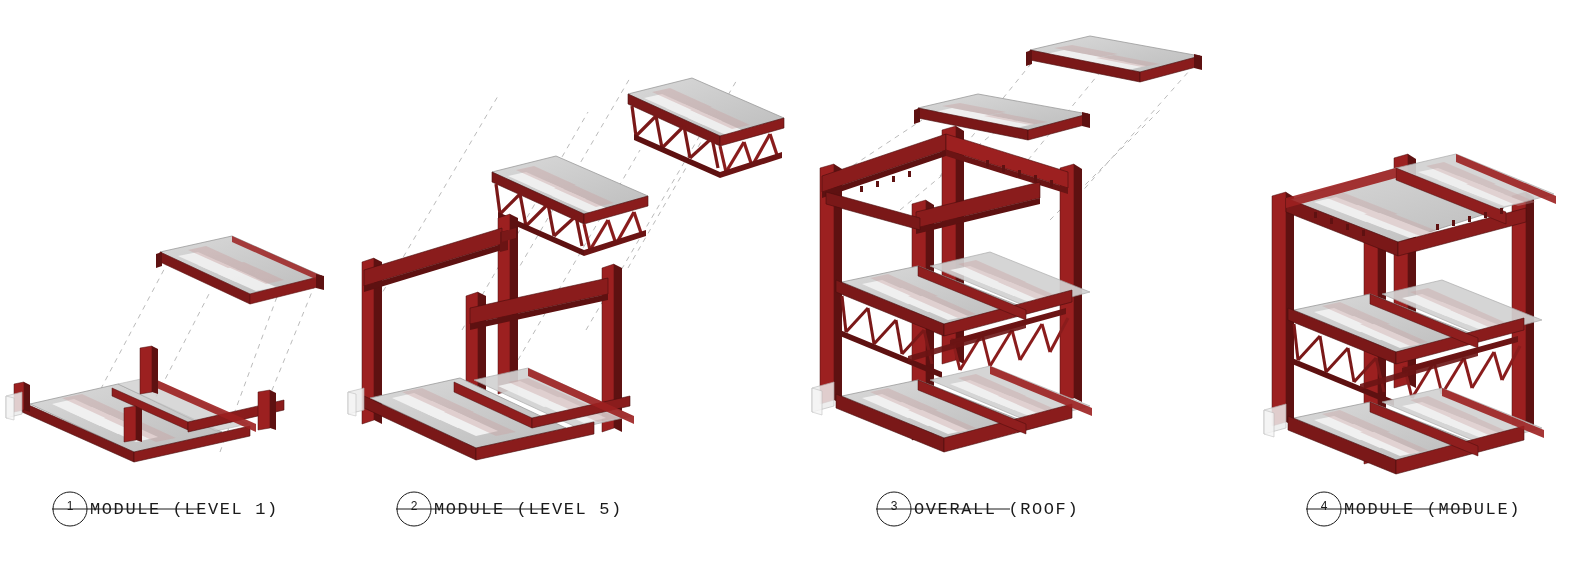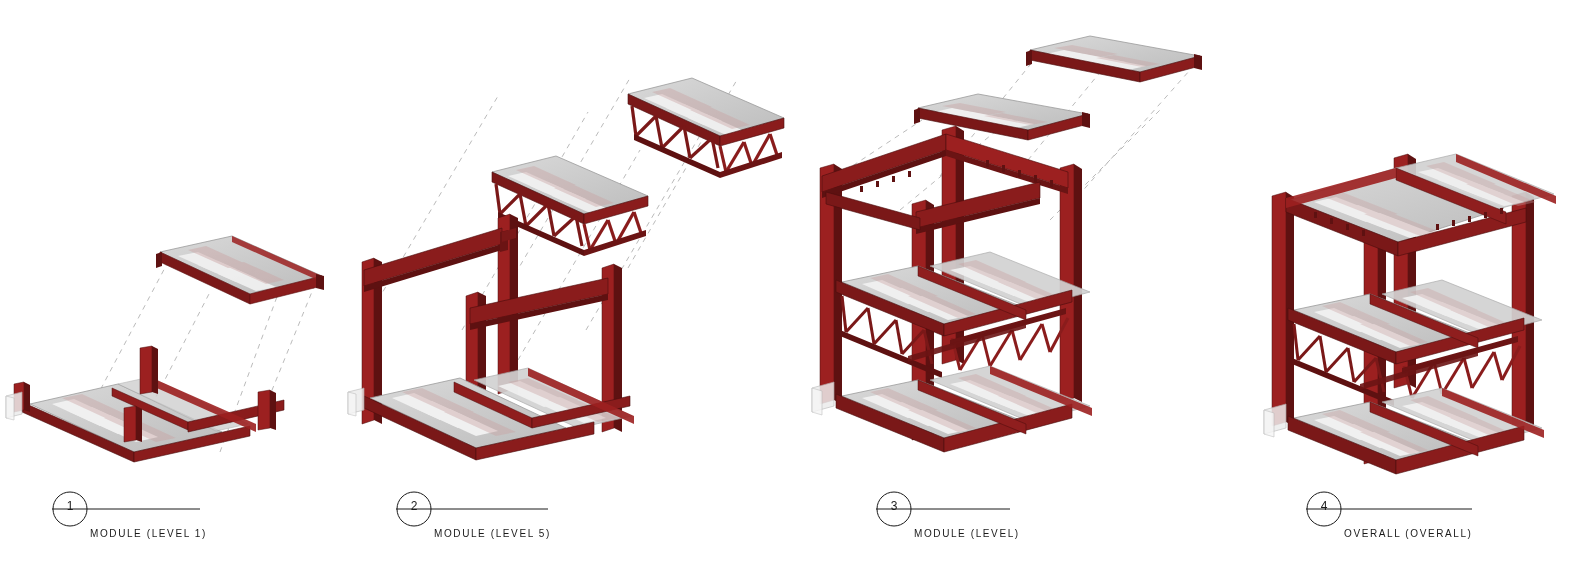--- a/index.html
+++ b/index.html
@@ -32,26 +32,25 @@
     bottom: 0;
     height: 78px;
     display: flex;
     align-items: flex-start;
   }
   .callout svg { display: block; }
   .callout-text {
     position: absolute;
     left: 38px;
     top: 10px;
-    font-family: Liberation Sans, sans-serif;
-    font-size: 10px;
+    font-family: Liberation Mono, monospace;
+    font-size: 17px;
     letter-spacing: 1.6px;
     color: #1a1a1a;
     white-space: nowrap;
-    margin-top: 28px;
   }
   .callout-num {
     position: absolute;
     left: 0px;
     top: 9px;
     width: 36px;
     text-align: center;
     font-family: "Liberation Sans", sans-serif;
     font-size: 12px;
     color: #1a1a1a;
@@ -633,25 +632,25 @@
     <div class="callout-num">2</div>
     <div class="callout-text">MODULE (LEVEL 5)</div>
   </div>
 
   <div class="callout" style="left:876px; width:220px;">
     <svg width="220" height="78" xmlns="http://www.w3.org/2000/svg">
       <circle cx="18" cy="19" r="17" fill="none" stroke="#1a1a1a" stroke-width="1"></circle>
       <line x1="0" y1="19" x2="134" y2="19" stroke="#1a1a1a" stroke-width="1"></line>
     </svg>
     <div class="callout-num">3</div>
-    <div class="callout-text">MODULE (LEVEL)</div>
+    <div class="callout-text">OVERALL (ROOF)</div>
   </div>
 
   <div class="callout" style="left:1306px; width:220px;">
     <svg width="220" height="78" xmlns="http://www.w3.org/2000/svg">
       <circle cx="18" cy="19" r="17" fill="none" stroke="#1a1a1a" stroke-width="1"></circle>
       <line x1="0" y1="19" x2="166" y2="19" stroke="#1a1a1a" stroke-width="1"></line>
     </svg>
     <div class="callout-num">4</div>
-    <div class="callout-text">OVERALL (OVERALL)</div>
+    <div class="callout-text">MODULE (MODULE)</div>
   </div>
 
 </div>
 
 </body></html>

